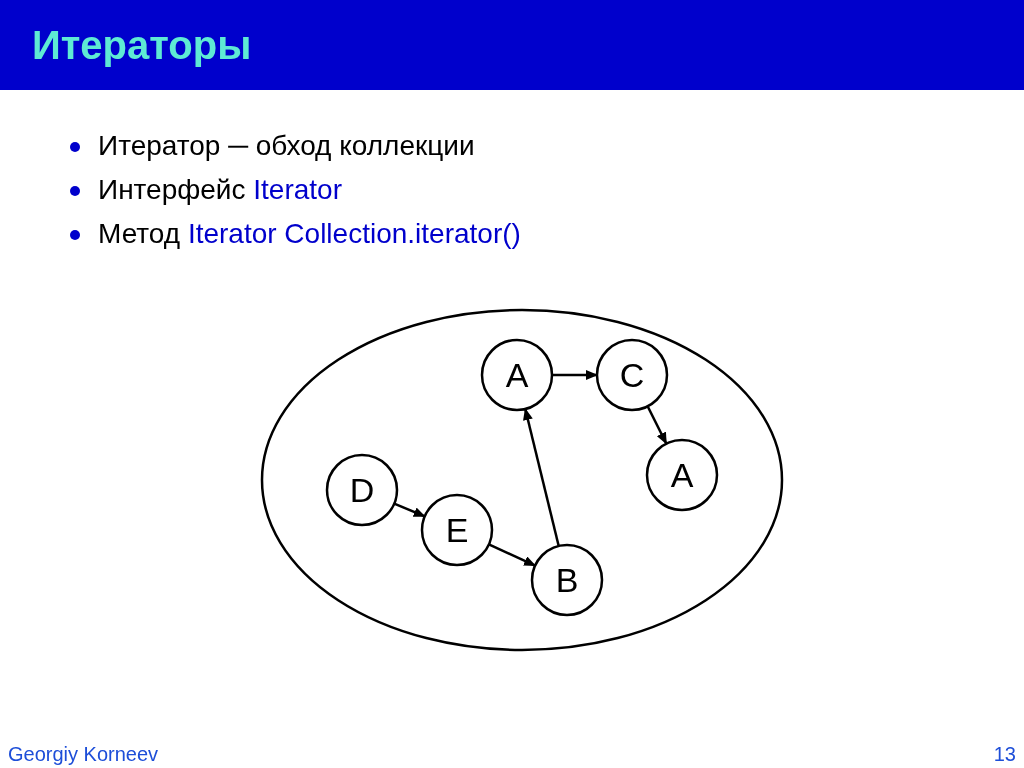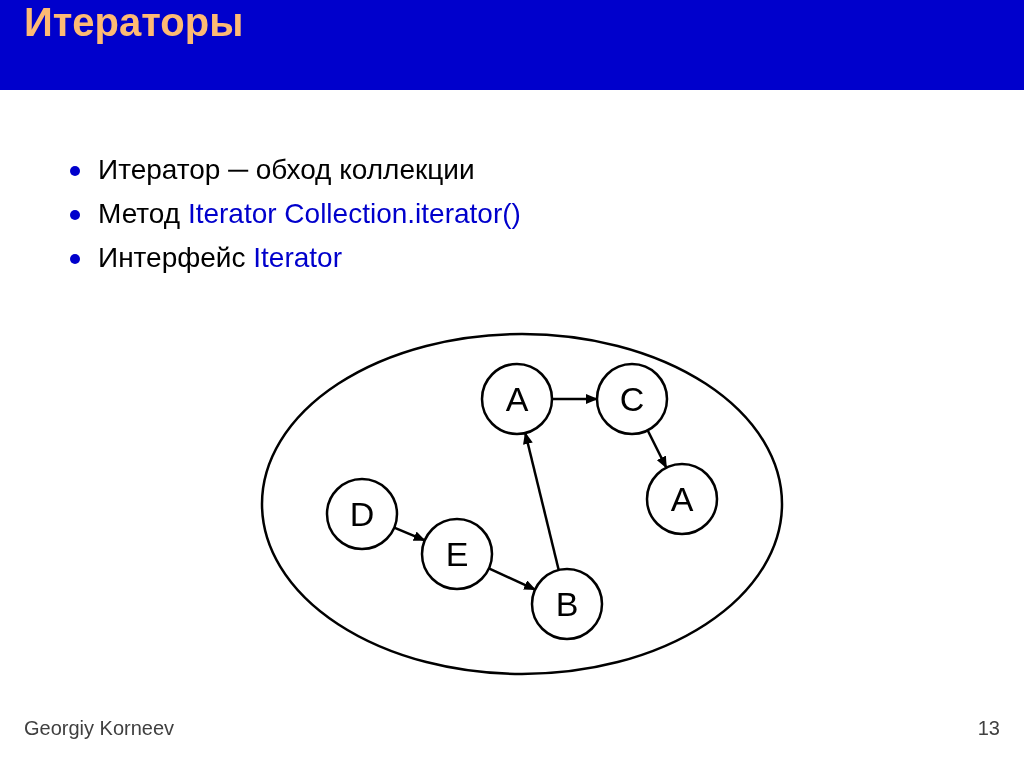--- a/index.html
+++ b/index.html
@@ -6,32 +6,32 @@
   body {
     width: 1024px;
     height: 768px;
     font-family: Arial, Helvetica, sans-serif;
     background: #fff;
     position: relative;
     overflow: hidden;
   }
   .title-bar {
     background: #0000cc;
-    color: #fdba74;
+    color: #5eead4;
     height: 90px;
     display: flex;
-    align-items: flex-start;
-    padding-left: 24px;
+    align-items: center;
+    padding-left: 32px;
   }
   .title-bar h1 {
     font-size: 40px;
     font-weight: bold;
   }
   .content {
-    padding: 64px 50px 0 70px;
+    padding: 40px 50px 0 70px;
   }
   ul.bullets {
     list-style: none;
   }
   ul.bullets li {
     position: relative;
     font-size: 28px;
     color: #000;
     margin-bottom: 12px;
     padding-left: 28px;
@@ -71,49 +71,49 @@
     stroke-width: 2.5;
   }
   .arrow {
     stroke: #000;
     stroke-width: 2.5;
     fill: none;
     marker-end: url(#arrowhead);
   }
   .footer {
     position: absolute;
-    bottom: 28px;
+    bottom: 2px;
     left: 0;
     width: 100%;
-    padding: 0 24px;
+    padding: 0 8px;
     display: flex;
     justify-content: space-between;
     align-items: center;
-    color: #404040;
+    color: #1d4ed8;
     font-size: 20px;
   }
   .footer-center { flex: 1; text-align: center; }
 </style>
 </head>
 <body>
 
 <div class="title-bar">
   <h1>Итераторы</h1>
 </div>
 
 <div class="content">
   <ul class="bullets">
     <li>
       <span>Итератор ─ обход коллекции</span><span class="code-blue"></span>
     </li>
     <li>
-      <span>Метод </span><span class="code-blue">Iterator Collection.iterator()</span>
+      <span>Интерфейс </span><span class="code-blue">Iterator</span>
     </li>
     <li>
-      <span>Интерфейс </span><span class="code-blue">Iterator</span>
+      <span>Метод </span><span class="code-blue">Iterator Collection.iterator()</span>
     </li>
   </ul>
 
   <div class="diagram-wrap">
     <svg class="diagram" width="580" height="400">
       <defs>
         <marker id="arrowhead" markerWidth="12" markerHeight="10" refX="11" refY="5" orient="auto" markerUnits="userSpaceOnUse">
           <polygon points="0,0 12,5 0,10" fill="#000"></polygon>
         </marker>
       </defs>

